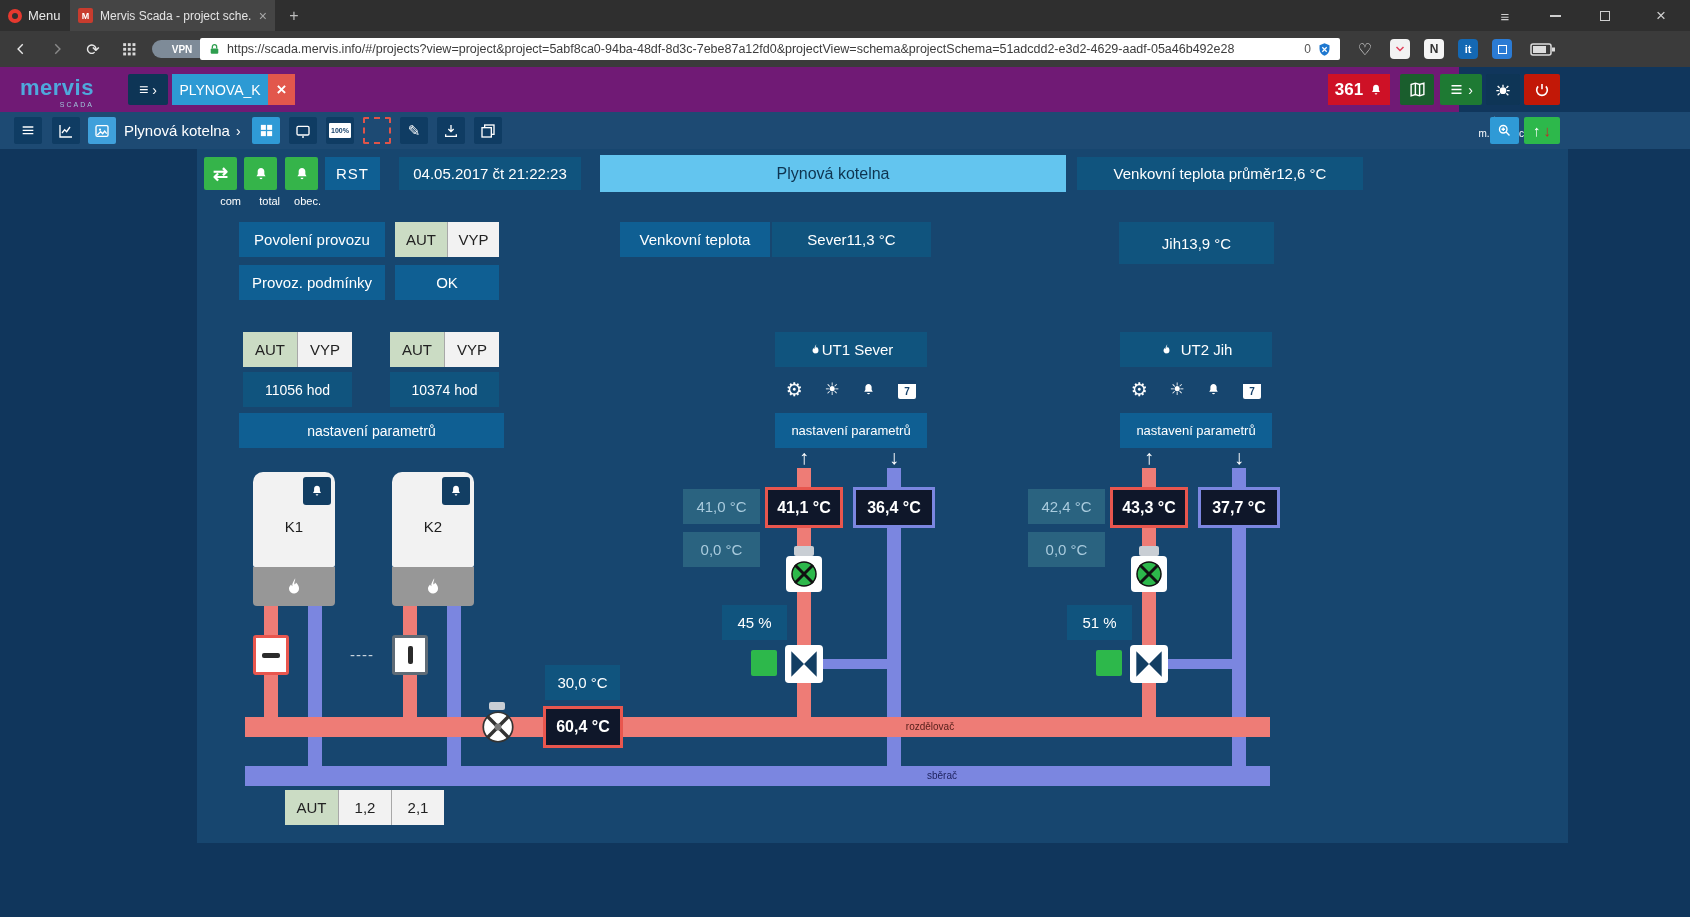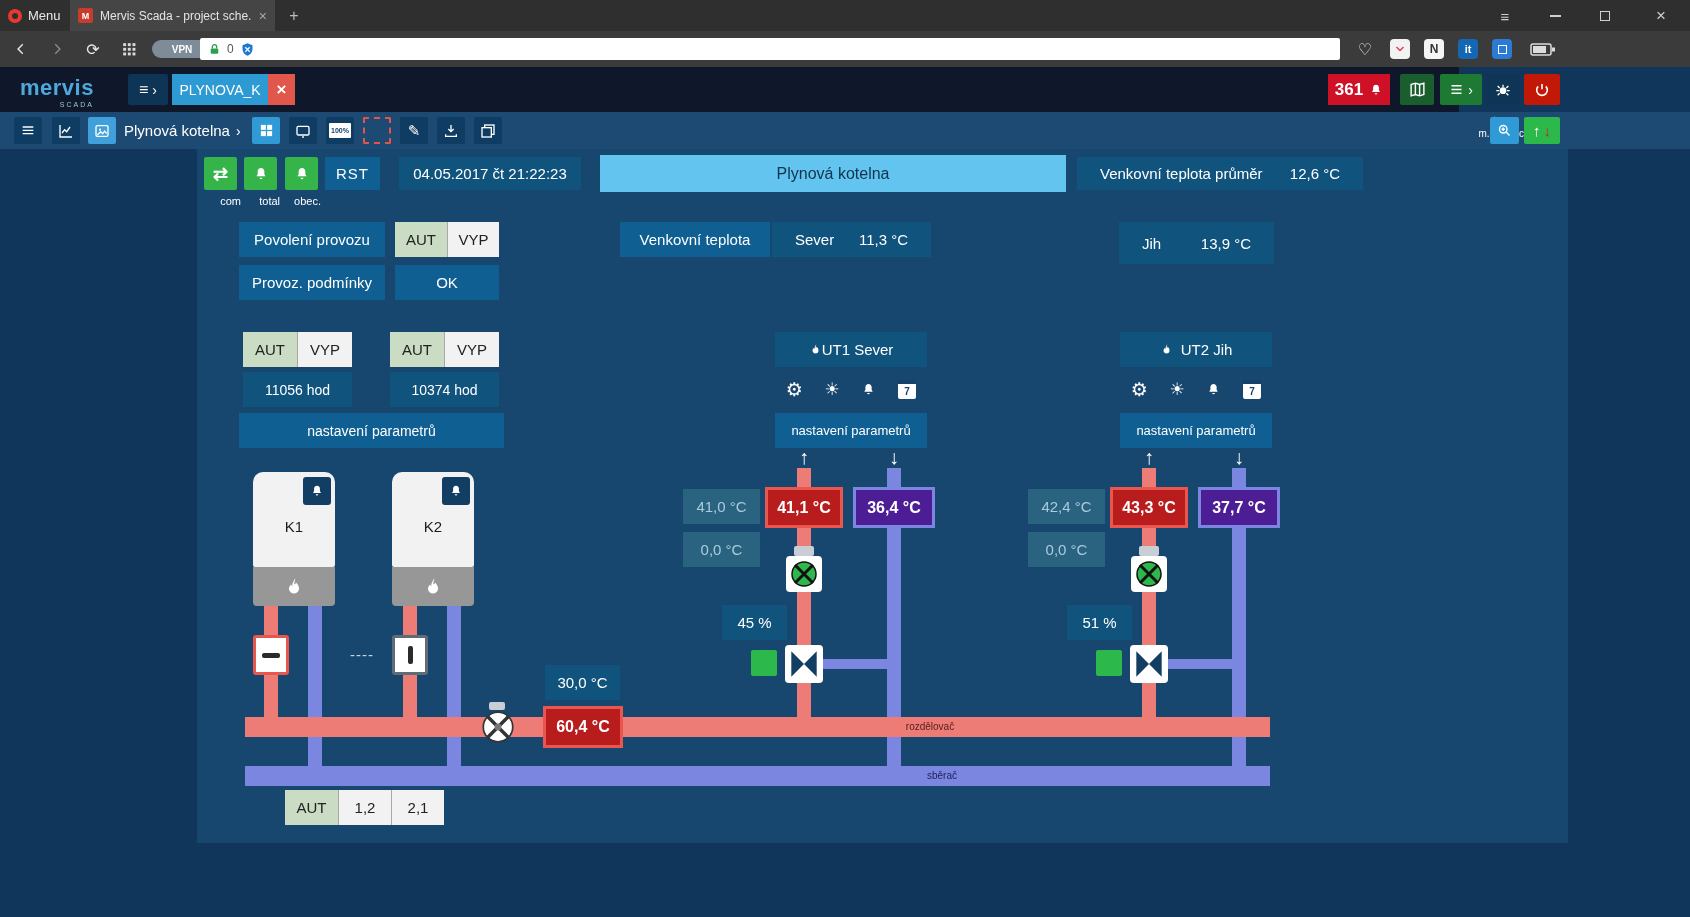--- a/index.html
+++ b/index.html
@@ -1,37 +1,37 @@
 <!DOCTYPE html>
 <html><head>
 <meta charset="utf-8">
 <style>
   *{margin:0;padding:0;box-sizing:border-box}
   body{font-family:"Liberation Sans",sans-serif;background:#000}
   #screen{position:relative;width:1690px;height:917px;background:#10365C;overflow:hidden}
   .abs{position:absolute}
   .fx{display:flex;align-items:center;justify-content:center}
-  .split{justify-content:space-between;padding:0 23px}
+  .split{justify-content:center;padding:0 23px}
   .btn{background:#0F5F93;color:#fff;font-size:15px}
   .panel{background:#10547E;color:#fff;font-size:15px}
   .muted{background:#2A6380;color:#A9CBDD;font-size:15px}
-  .tred{background:#b91c1c;border:3px solid #E8564E;color:#fff;font-weight:bold;font-size:16px}
-  .tblue{background:#4c1d95;border:3px solid #7B86E0;color:#fff;font-weight:bold;font-size:16px}
+  .tred{background:#0f172a;border:3px solid #E8564E;color:#fff;font-weight:bold;font-size:16px}
+  .tblue{background:#0f172a;border:3px solid #7B86E0;color:#fff;font-weight:bold;font-size:16px}
   .segA{background:#CBDCC4;color:#222;font-size:15px}
   .segB{background:#F2F2F2;color:#222;font-size:15px;border-left:1px solid #A8A8A8}
   .pr{background:#EE7C76}
   .pb{background:#7B86E0}
   .gbtn{background:#35B44A;border-radius:2px}
   .tile{background:#0F3C63;border-radius:2px}
   .tile.on{background:#3FA0DB}
   .lbl{color:#fff;font-size:11px;text-align:right}
   .arrow{color:#fff;font-size:20px;font-weight:bold;text-align:center;line-height:22px}
   .tabstrip{position:absolute;left:0;top:0;width:1690px;height:31px;background:#2F2F2F}
   .addr{position:absolute;left:0;top:31px;width:1690px;height:36px;background:#3B3B3B}
-  .apphdr{position:absolute;left:0;top:67px;width:1459px;height:45px;background:#0f172a}
+  .apphdr{position:absolute;left:0;top:67px;width:1459px;height:45px;background:#701a75}
   .apptb{position:absolute;left:0;top:112px;width:1690px;height:37px;background:#1D4A73}
   .navbtn{color:#E8E8E8;font-size:16px}
   svg{display:block}
 </style>
 </head>
 <body>
 
 <div id="screen">
 
   <div class="tabstrip">
@@ -83,20 +83,21 @@
           <rect x="10" y="18" width="5" height="5"></rect>
           <rect x="18" y="18" width="5" height="5"></rect>
       </svg>
     </div>
     <div class="abs fx" style="left:152px;top:9px;width:60px;height:18px;background:#7E8B98;border-radius:9px;color:#fff;font-size:10px;font-weight:bold">VPN</div>
     <div class="abs" style="left:200px;top:7px;width:1140px;height:22px;background:#fff;border-radius:2px;display:flex;align-items:center;gap:6px;padding:0 8px">
       <svg width="13" height="13" viewBox="0 0 24 24">
         <rect x="5" y="10" width="14" height="10" rx="2" fill="#2E9E4F"></rect>
         <path d="M8 10V7a4 4 0 0 1 8 0v3" fill="none" stroke="#2E9E4F" stroke-width="2.4"></path>
       </svg>
+      <span style="flex:1;color:#3C3C3C;font-size:12.5px;white-space:nowrap;overflow:hidden">https://scada.mervis.info/#/projects?view=project&amp;project=5abf8ca0-94ba-48df-8d3c-7ebe87a12fd0&amp;projectView=schema&amp;projectSchema=51adcdd2-e3d2-4629-aadf-05a46b492e28</span>
       <span style="color:#555;font-size:12px">0</span>
       <svg width="15" height="15" viewBox="0 0 24 24">
         <path d="M12 2l8 3v6c0 5-3.5 9-8 11-4.5-2-8-6-8-11V5z" fill="#1E78D0"></path>
         <path d="M8.5 8.5l7 7M15.5 8.5l-7 7" stroke="#fff" stroke-width="2"></path>
       </svg>
     </div>
     <div class="abs fx" style="left:1354px;top:7px;width:22px;height:22px;color:#E6E6E6;font-size:16px">
       <span>♡</span>
     </div>
     <div class="abs fx" style="left:1390px;top:8px;width:20px;height:20px;background:#F2F2F2;border-radius:4px">

